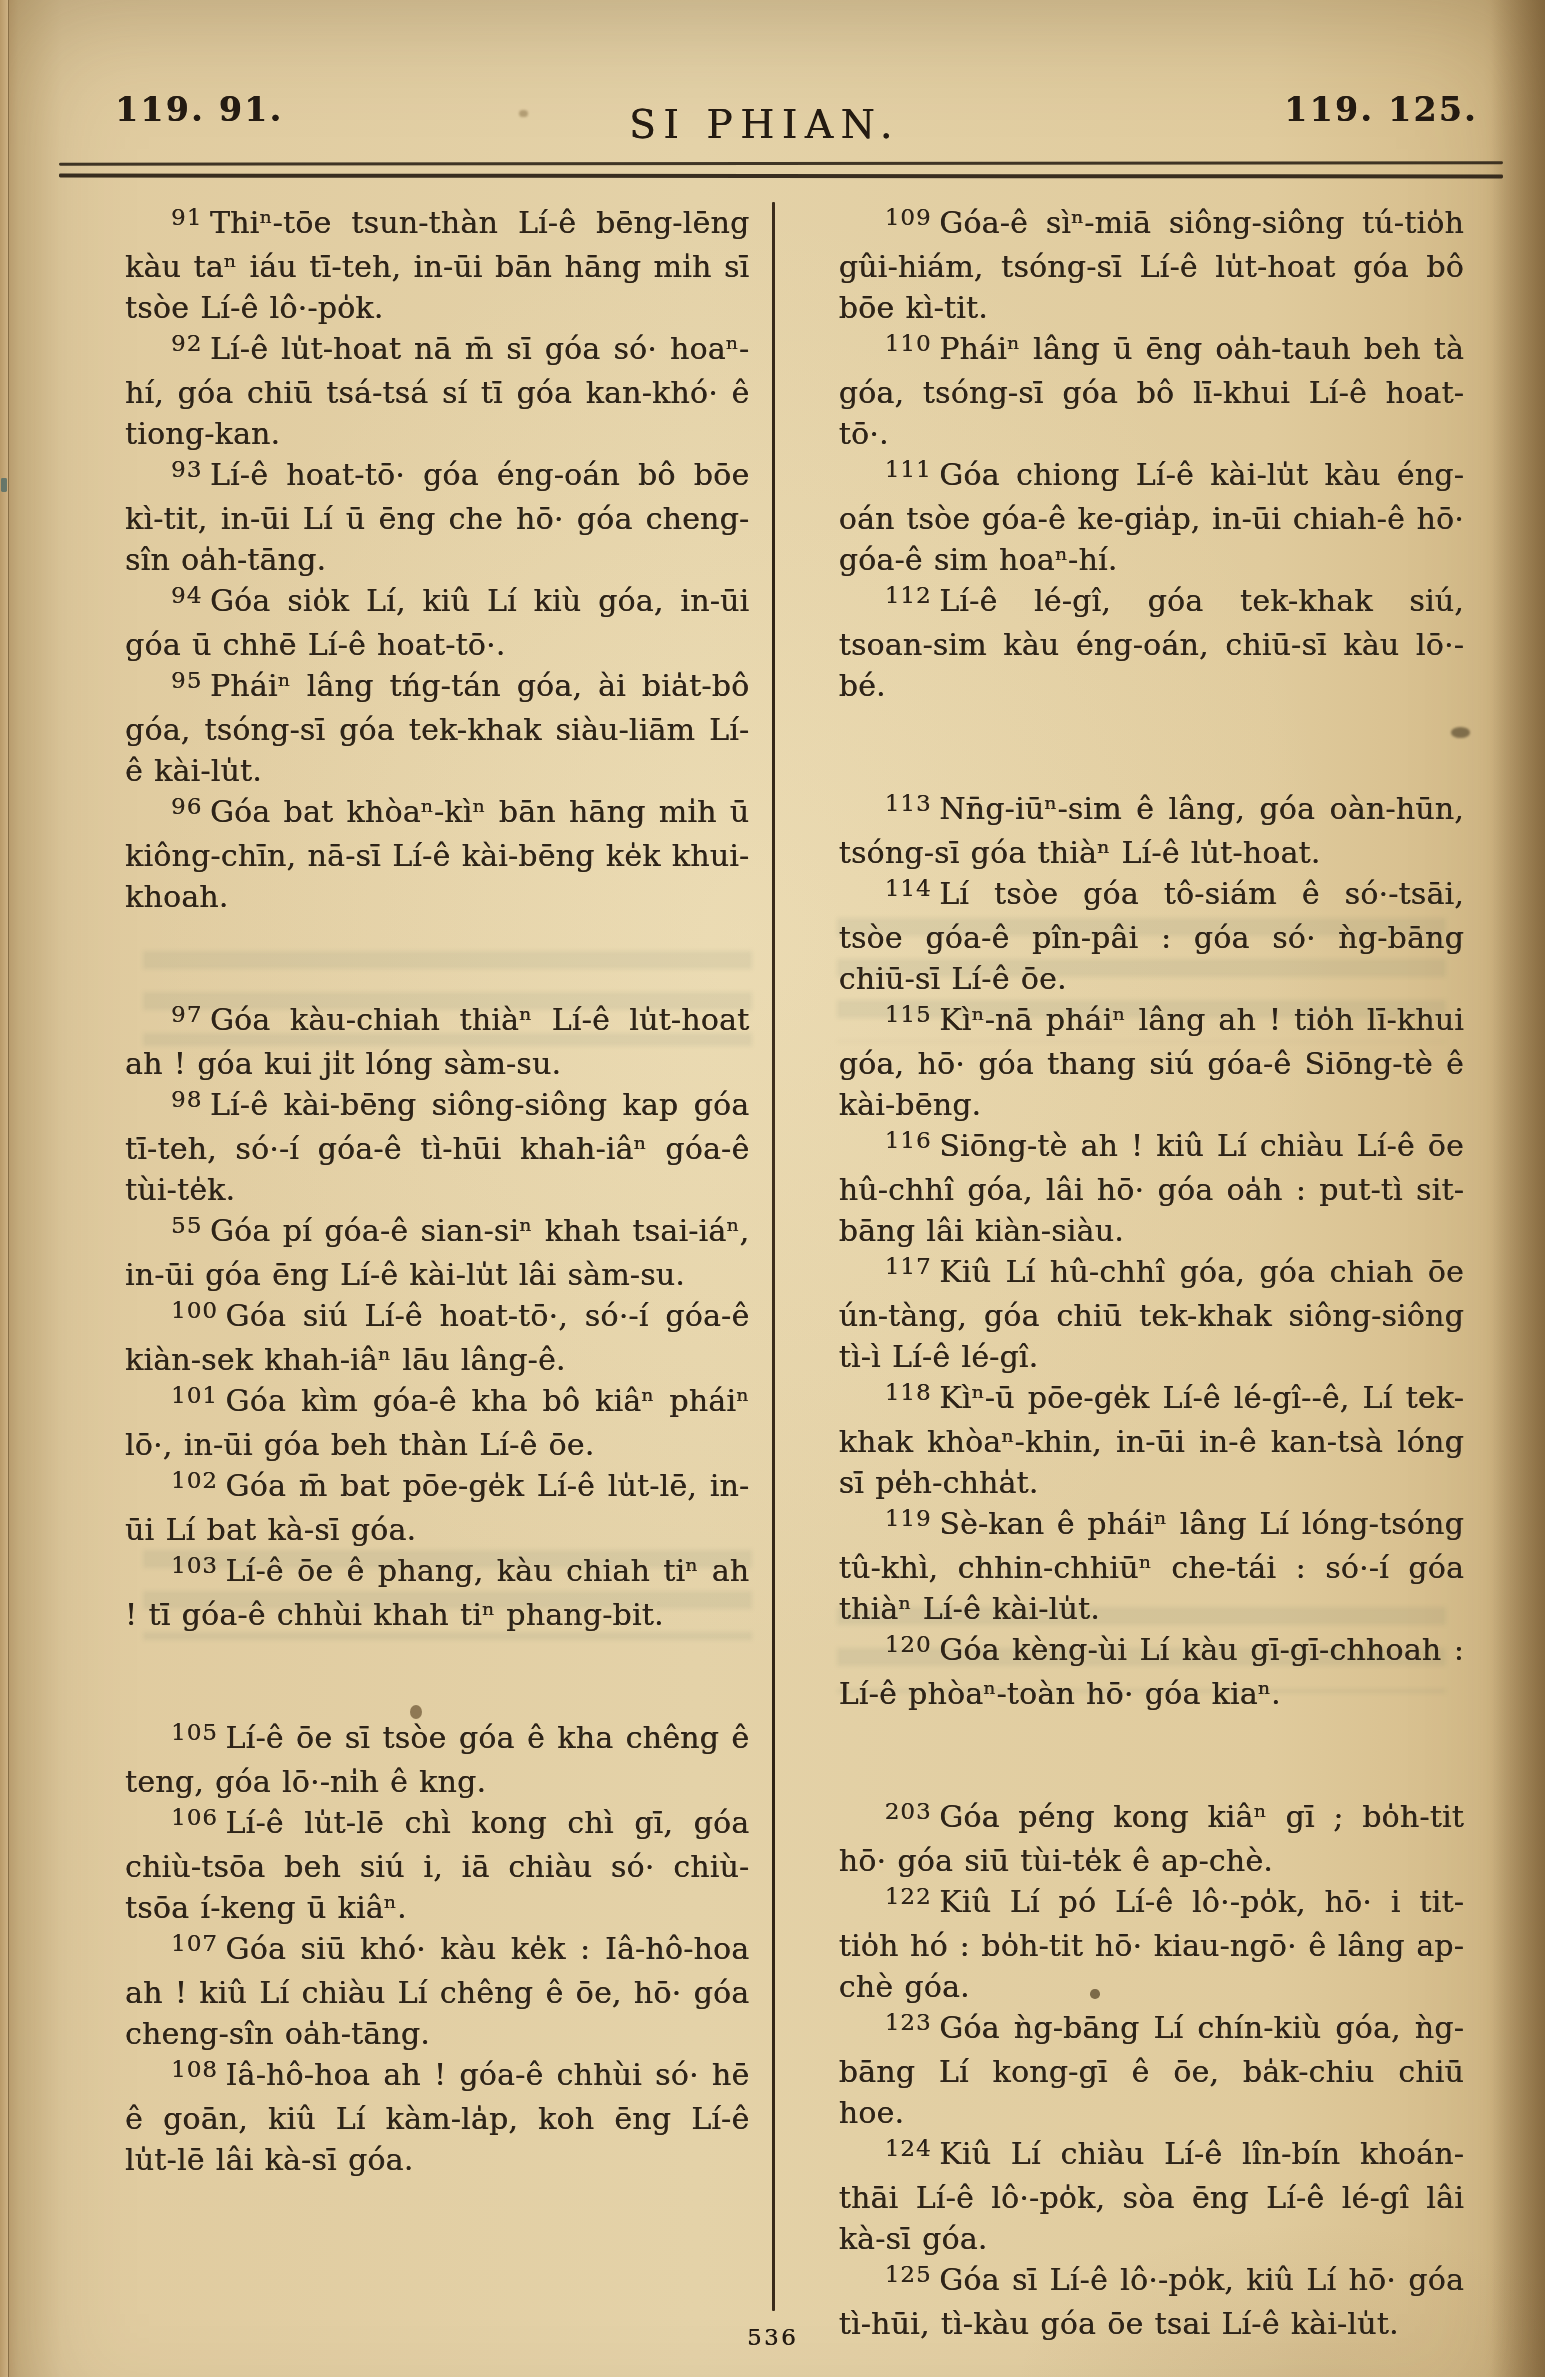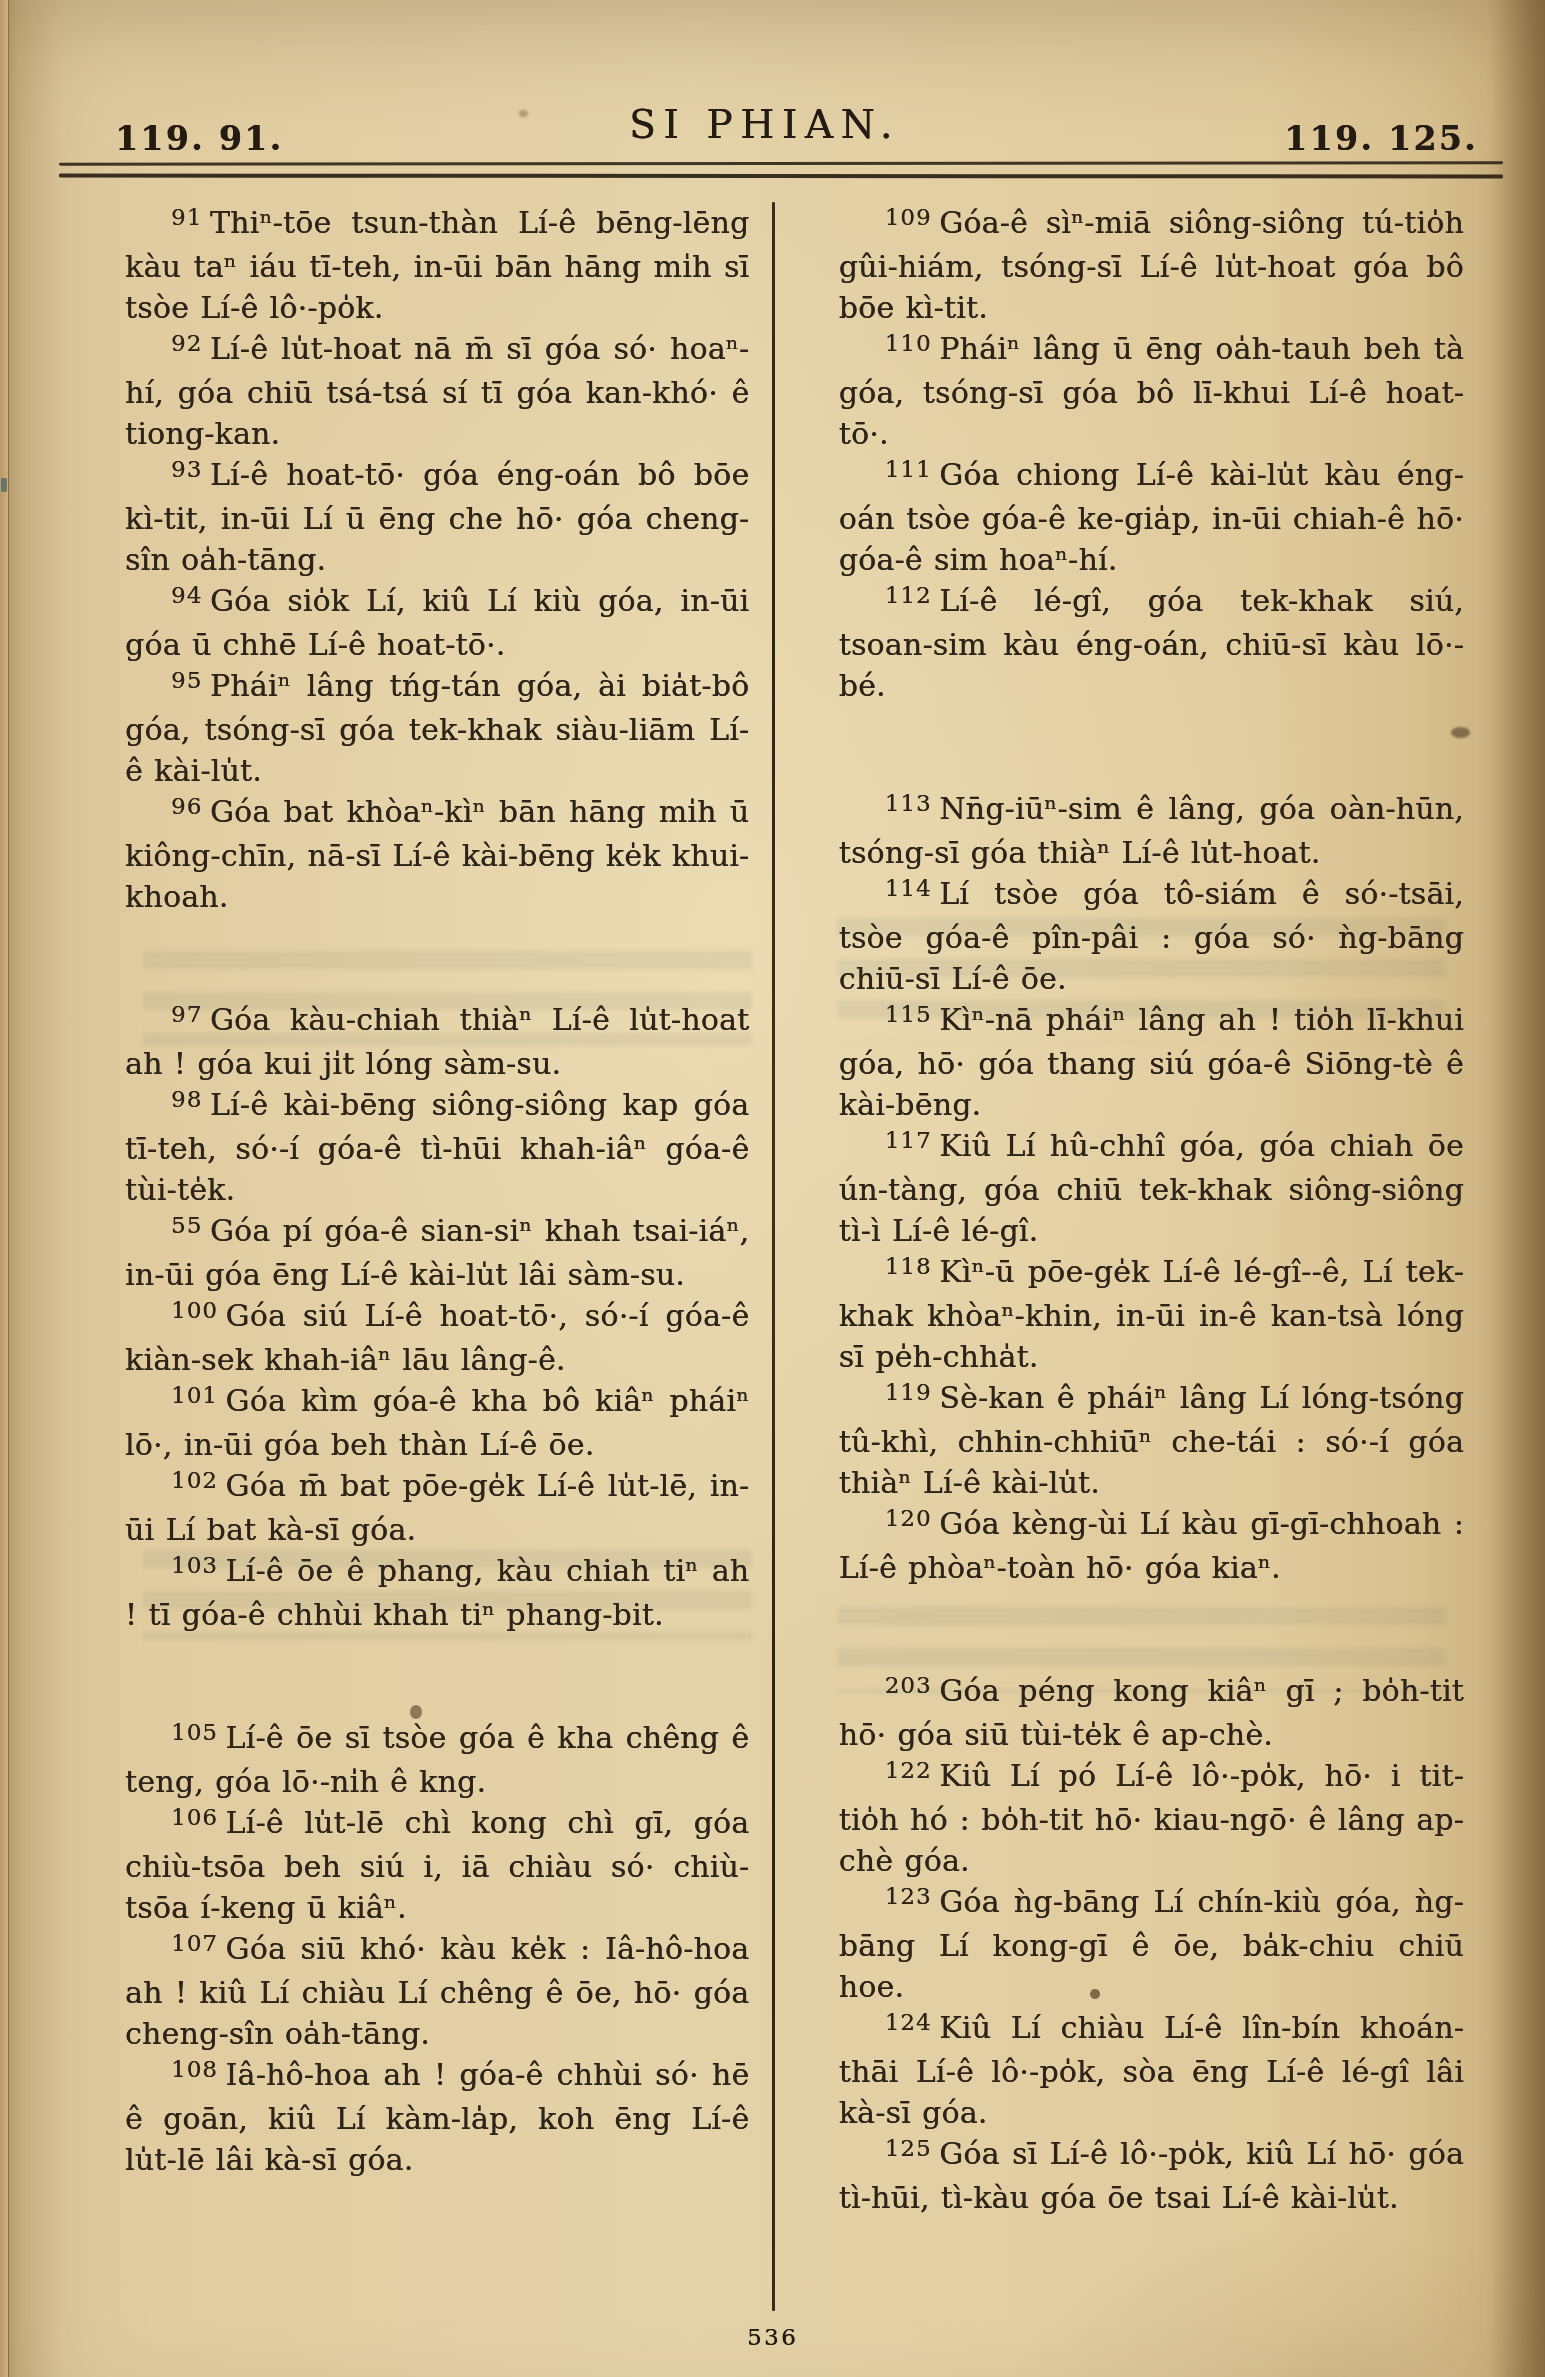--- a/index.html
+++ b/index.html
@@ -24,21 +24,21 @@
   
   .ghost {
     position: absolute;
     background: repeating-linear-gradient(180deg,
       rgba(96,116,96,0.10) 0px, rgba(96,116,96,0.10) 18px,
       rgba(96,116,96,0.0) 18px, rgba(96,116,96,0.0) 41px);
     filter: blur(1.9px);
     pointer-events: none;
   }
   .header-left, .header-right {
-    position: absolute; top: 119px;
+    position: absolute; top: 90px;
     font-size: 33px; font-weight: bold; letter-spacing: 2.4px;
     color: #241b12;
     text-shadow: 0.4px 0 0 currentColor;
   }
   .header-left { left: 115px; }
   .header-right { right: 67px; text-align: right; }
   .header-title {
     position: absolute; top: 102px; left: 50%;
     transform: translateX(-53%);
     font-size: 39px; letter-spacing: 7.6px;
@@ -143,20 +143,21 @@
       </div>
     <div class="divider"></div>
     <div class="col col-right" id="col-right">
         <p class="verse"><span class="vnum">109</span>Góa-ê sìⁿ-miā siông-siông tú-tio̍h gûi-hiám, tsóng-sī Lí-ê lu̍t-hoat góa bô bōe kì-tit.</p>
         <p class="verse"><span class="vnum">110</span>Pháiⁿ lâng ū ēng oa̍h-tauh beh tà góa, tsóng-sī góa bô lī-khui Lí-ê hoat-tō·.</p>
         <p class="verse"><span class="vnum">111</span>Góa chiong Lí-ê kài-lu̍t kàu éng-oán tsòe góa-ê ke-gia̍p, in-ūi chiah-ê hō· góa-ê sim hoaⁿ-hí.</p>
         <p class="verse"><span class="vnum">112</span>Lí-ê lé-gî, góa tek-khak siú, tsoan-sim kàu éng-oán, chiū-sī kàu lō·-bé.</p>
         <p class="verse gap"><span class="vnum">113</span>Nn̄g-iūⁿ-sim ê lâng, góa oàn-hūn, tsóng-sī góa thiàⁿ Lí-ê lu̍t-hoat.</p>
         <p class="verse"><span class="vnum">114</span>Lí tsòe góa tô-siám ê só·-tsāi, tsòe góa-ê pîn-pâi : góa só· ǹg-bāng chiū-sī Lí-ê ōe.</p>
         <p class="verse"><span class="vnum">115</span>Kìⁿ-nā pháiⁿ lâng ah ! tio̍h lī-khui góa, hō· góa thang siú góa-ê Siōng-tè ê kài-bēng.</p>
+        <p class="verse"><span class="vnum">116</span>Siōng-tè ah ! kiû Lí chiàu Lí-ê ōe hû-chhî góa, lâi hō· góa oa̍h : put-tì sit-bāng lâi kiàn-siàu.</p>
         <p class="verse"><span class="vnum">117</span>Kiû Lí hû-chhî góa, góa chiah ōe ún-tàng, góa chiū tek-khak siông-siông tì-ì Lí-ê lé-gî.</p>
         <p class="verse"><span class="vnum">118</span>Kìⁿ-ū pōe-ge̍k Lí-ê lé-gî--ê, Lí tek-khak khòaⁿ-khin, in-ūi in-ê kan-tsà lóng sī pe̍h-chha̍t.</p>
         <p class="verse"><span class="vnum">119</span>Sè-kan ê pháiⁿ lâng Lí lóng-tsóng tû-khì, chhin-chhiūⁿ che-tái : só·-í góa thiàⁿ Lí-ê kài-lu̍t.</p>
         <p class="verse"><span class="vnum">120</span>Góa kèng-ùi Lí kàu gī-gī-chhoah : Lí-ê phòaⁿ-toàn hō· góa kiaⁿ.</p>
         <p class="verse gap"><span class="vnum">203</span>Góa péng kong kiâⁿ gī ; bo̍h-tit hō· góa siū tùi-te̍k ê ap-chè.</p>
         <p class="verse"><span class="vnum">122</span>Kiû Lí pó Lí-ê lô·-po̍k, hō· i tit-tio̍h hó : bo̍h-tit hō· kiau-ngō· ê lâng ap-chè góa.</p>
         <p class="verse"><span class="vnum">123</span>Góa ǹg-bāng Lí chín-kiù góa, ǹg-bāng Lí kong-gī ê ōe, ba̍k-chiu chiū hoe.</p>
         <p class="verse"><span class="vnum">124</span>Kiû Lí chiàu Lí-ê lîn-bín khoán-thāi Lí-ê lô·-po̍k, sòa ēng Lí-ê lé-gî lâi kà-sī góa.</p>
         <p class="verse"><span class="vnum">125</span>Góa sī Lí-ê lô·-po̍k, kiû Lí hō· góa tì-hūi, tì-kàu góa ōe tsai Lí-ê kài-lu̍t.</p>
       </div>

